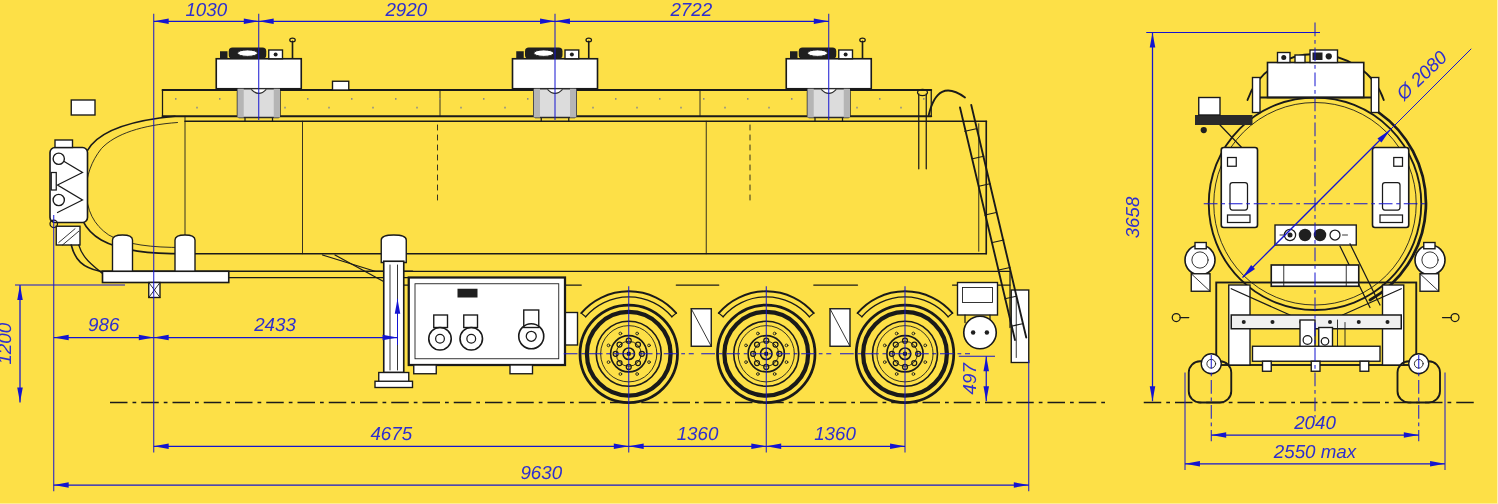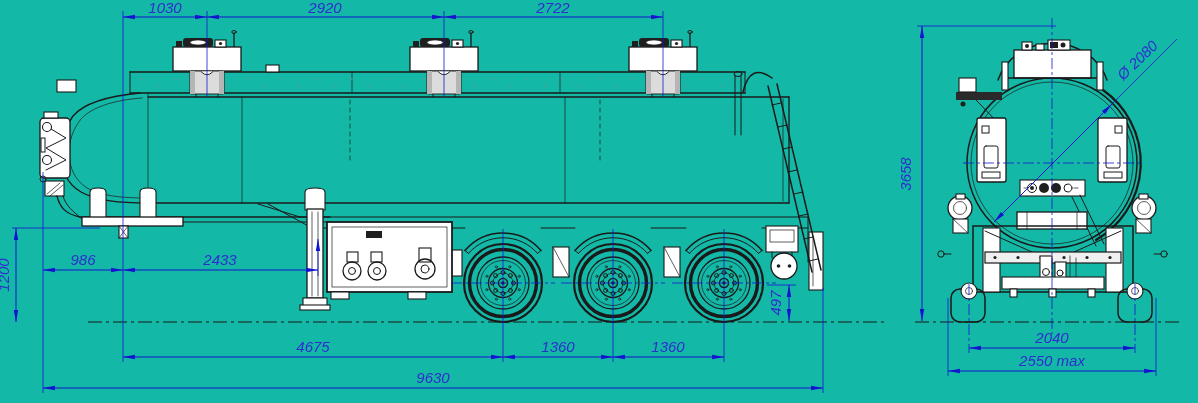--- a/index.html
+++ b/index.html
@@ -1,16 +1,16 @@
 <!DOCTYPE html>
 <html><head>
 <meta charset="utf-8">
 <style>
   html,body{margin:0;padding:0;background:#ffffff;}
-  .stage{position:relative;width:1198px;height:403px;background:#14b8a6;overflow:hidden;}
+  .stage{position:relative;width:1198px;height:403px;background:#fde047;overflow:hidden;}
   svg{display:block;}
   .k{fill:none;stroke:#1a1a1a;stroke-width:1.3;stroke-linecap:round;stroke-linejoin:round;}
   .kt{fill:none;stroke:#1a1a1a;stroke-width:0.7;stroke-linecap:round;}
   .k1{fill:none;stroke:#1a1a1a;stroke-width:1;stroke-linecap:round;}
   .k15{fill:none;stroke:#1a1a1a;stroke-width:1.5;stroke-linecap:round;}
   .k2{fill:none;stroke:#1a1a1a;stroke-width:2.2;stroke-linecap:round;}
   .fw{fill:#ffffff;stroke:#1a1a1a;stroke-width:1.3;}
   .fw1{fill:#ffffff;stroke:#1a1a1a;stroke-width:1.1;}
   .fd{fill:#1f1f1f;stroke:none;}
   .gray{fill:#dcdcdc;stroke:#2a2a2a;stroke-width:1.2;}

